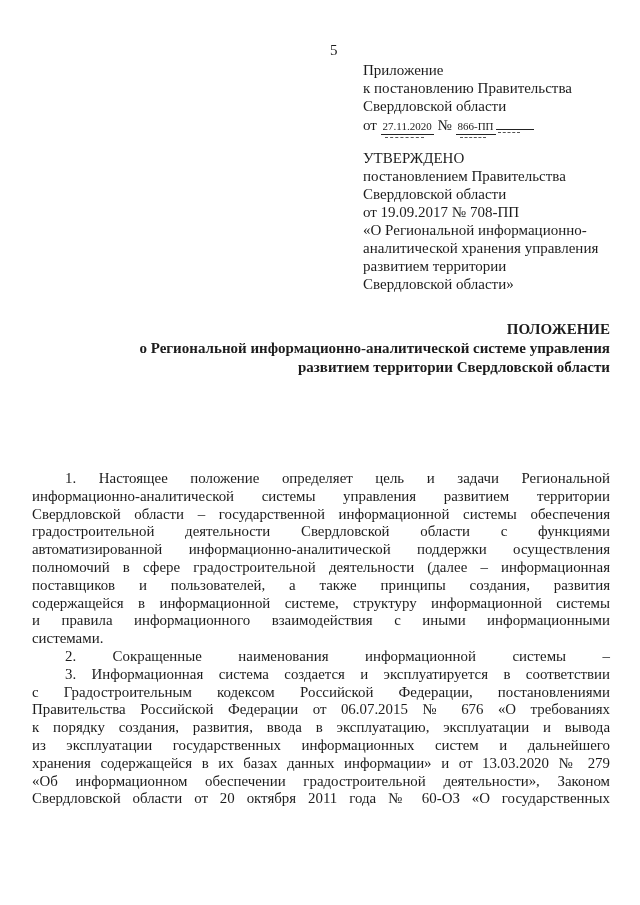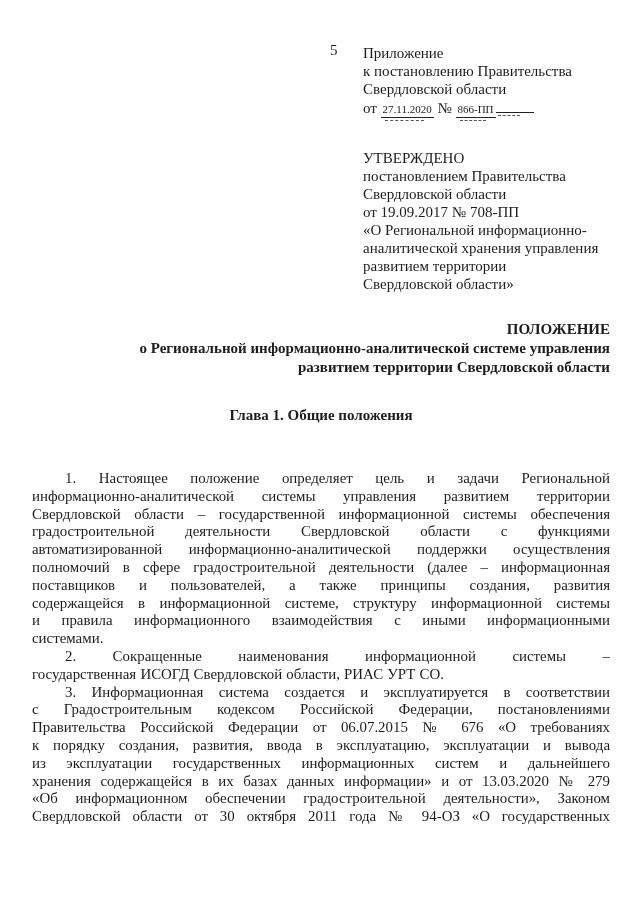--- a/index.html
+++ b/index.html
@@ -21,21 +21,21 @@
   }
   .page-number {
     position: absolute;
     left: 330px;
     top: 42px;
     font-size: 15px;
   }
   .appendix-block {
     position: absolute;
     left: 363px;
-    top: 44px;
+    top: 61px;
     line-height: 18px;
     font-size: 15px;
     white-space: nowrap;
   }
   .approved-block {
     position: absolute;
     left: 363px;
     top: 149px;
     line-height: 18px;
     font-size: 15px;
@@ -141,38 +141,36 @@
       <div class="hdr-line">развитием территории</div>
       <div class="hdr-line">Свердловской области»</div>
     </div>
 
   <div class="title-block">
       <div class="title-line">ПОЛОЖЕНИЕ</div>
       <div class="title-line">о Региональной информационно-аналитической системе управления</div>
       <div class="title-line">развитием территории Свердловской области</div>
     </div>
 
-  <div class="chapter-heading">Глава 1. Общие положения</div>
 
   <div class="doc-body">
       <div class="body-line first">1. Настоящее положение определяет цель и задачи Региональной</div>
       <div class="body-line">информационно-аналитической системы управления развитием территории</div>
       <div class="body-line">Свердловской области – государственной информационной системы обеспечения</div>
       <div class="body-line">градостроительной деятельности Свердловской области с функциями</div>
       <div class="body-line">автоматизированной информационно-аналитической поддержки осуществления</div>
       <div class="body-line">полномочий в сфере градостроительной деятельности (далее – информационная</div>
       <div class="body-line">поставщиков и пользователей, а также принципы создания, развития</div>
       <div class="body-line">содержащейся в информационной системе, структуру информационной системы</div>
       <div class="body-line">и правила информационного взаимодействия с иными информационными</div>
       <div class="body-line para-end">системами.</div>
       <div class="body-line first">2. Сокращенные наименования информационной системы –</div>
-      <div class="body-line para-end">государственная ИСОГД Свердловской области, РИАС УРТ СО.</div>
       <div class="body-line first">3. Информационная система создается и эксплуатируется в соответствии</div>
       <div class="body-line">с Градостроительным кодексом Российской Федерации, постановлениями</div>
       <div class="body-line">Правительства Российской Федерации от 06.07.2015 № 676 «О требованиях</div>
       <div class="body-line">к порядку создания, развития, ввода в эксплуатацию, эксплуатации и вывода</div>
       <div class="body-line">из эксплуатации государственных информационных систем и дальнейшего</div>
       <div class="body-line">хранения содержащейся в их базах данных информации» и от 13.03.2020 № 279</div>
       <div class="body-line">«Об информационном обеспечении градостроительной деятельности», Законом</div>
-      <div class="body-line">Свердловской области от 30 октября 2011 года № 94-ОЗ «О государственных</div>
+      <div class="body-line">Свердловской области от 20 октября 2011 года № 60-ОЗ «О государственных</div>
     </div>
 
 </div>
 
 </body></html>

